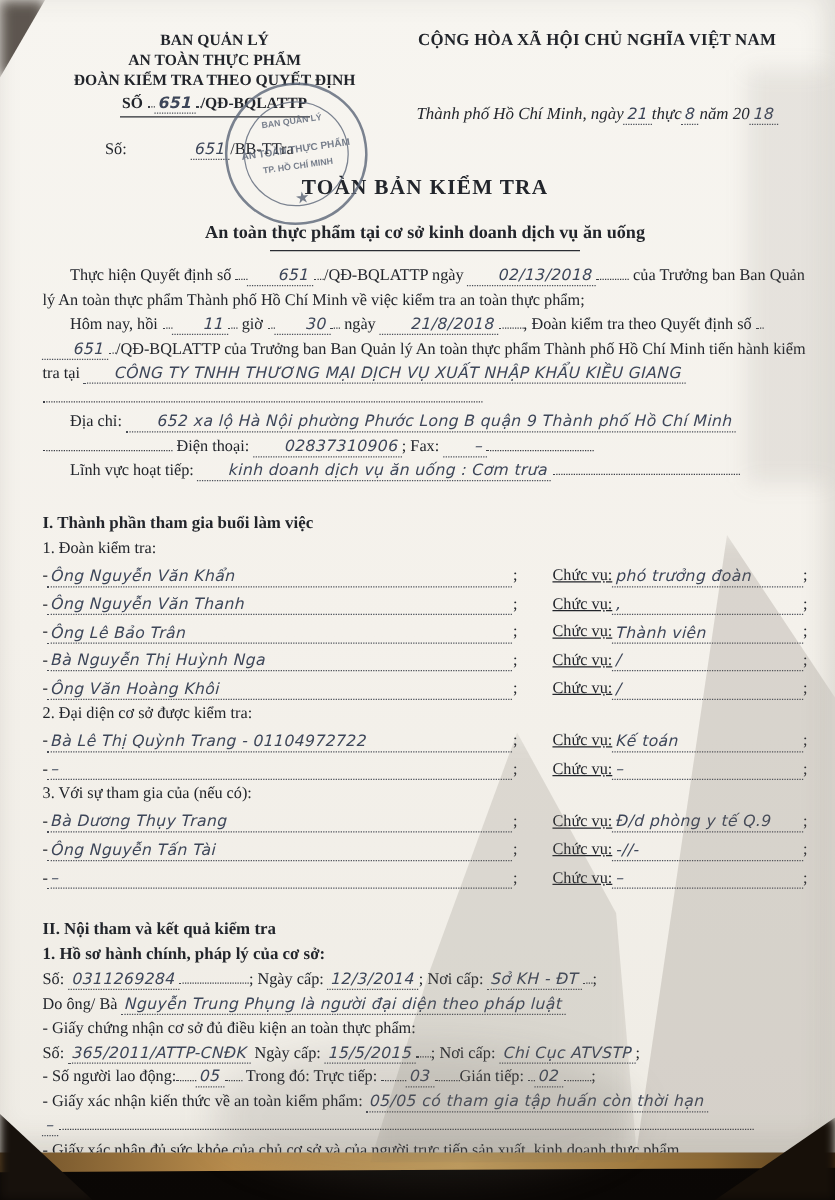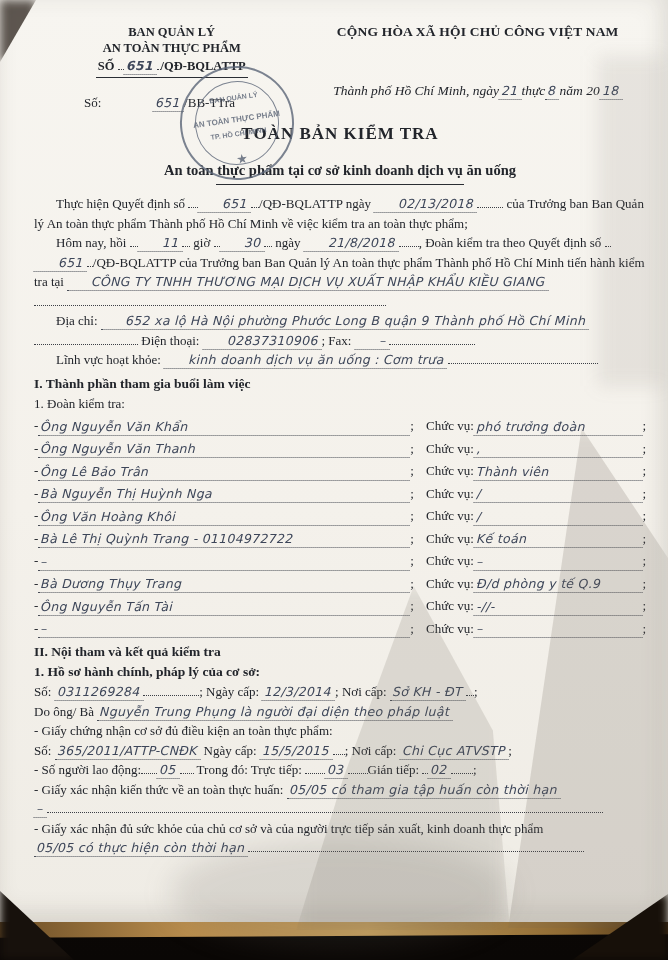--- a/index.html
+++ b/index.html
@@ -54,69 +54,70 @@
   .stamp .sstar{bottom:13px;font-size:11px;}
   
   .t1{font-size:17px;font-weight:bold;letter-spacing:1px;text-align:center;margin-top:12px;}
   .t2{font-size:14.5px;font-weight:bold;text-align:center;margin-top:18px;}
   .t-under{width:248px;border-bottom:1.6px solid #2a2d33;margin:5px auto 9px;}
   
   .fbody{position:relative;z-index:3;font-size:13px;}
   .fline{line-height:19.5px;min-height:18px;}
   .fline.ind{text-indent:22px;}
   .fline.bold{font-weight:bold;font-size:13.5px;line-height:20px;}
-  .fline.gap-top{margin-top:4px;}
+  .fline.gap-top{margin-top:22px;}
   .pt{color:#22252b;}
   .hw{font-family:"DejaVu Sans",sans-serif;font-style:italic;color:#3d4659;font-size:12.5px;
     display:inline-block;transform:skewX(-3deg);padding:0 3px;letter-spacing:.3px;
     border-bottom:1.4px dotted #4a4e57;line-height:17px;}
   .dots{display:inline-block;height:13px;border-bottom:1.6px dotted #3c3f46;vertical-align:baseline;}
   .gap{display:inline-block;height:1px;}
   .cvrow{display:flex;align-items:flex-end;height:22.5px;}
   .cvrow .nm{width:366px;white-space:nowrap;overflow:hidden;flex:0 0 auto;}
-  .cvrow .cvl{margin-left:12px;flex:0 0 auto;}
+  .cvrow .cvl{margin-left:28px;flex:0 0 auto;text-decoration:underline;}
   .cvrow .rl{flex:1 1 auto;min-width:40px;white-space:nowrap;overflow:hidden;}
 </style>
 </head>
 <body>
 
 <div class="table-edge"></div>
 
 <div class="paper">
 
   <div class="hdr">
     <div class="hl">
       <div>BAN QUẢN LÝ</div>
       <div>AN TOÀN THỰC PHẨM</div>
+      <div>ĐOÀN KIỂM TRA THEO QUYẾT ĐỊNH</div>
       <div><span class="so-line"><span class="pt">SỐ </span><span class="dots" style="width: 6px;"></span><span class="hw">651</span><span class="dots" style="width: 4px;"></span><span class="pt">/QĐ-BQLATTP</span></span></div>
       <div class="doc-no"><span class="pt">Số:</span><span class="gap" style="width: 52px;"></span><span class="hw">651</span><span class="pt">/BB-TTra</span></div>
       <div class="stamp">
         <div class="ring"></div>
         <div class="ring2"></div>
         <div class="st sl1">BAN QUẢN LÝ</div>
         <div class="st sl2">AN TOÀN THỰC PHẨM</div>
         <div class="st sl3">TP. HỒ CHÍ MINH</div>
         <div class="st sstar">★</div>
       </div>
     </div>
     <div class="hr">
-      <div class="nation">CỘNG HÒA XÃ HỘI CHỦ CÔNG VIỆT NAM</div>
+      <div class="nation">CỘNG HÒA XÃ HỘI CHỦ NGHĨA VIỆT NAM</div>
       <div class="dateline"><span class="pt">Thành phố Hồ Chí Minh, ngày</span><span class="hw">21</span><span class="pt">thực</span><span class="hw">8</span><span class="pt">năm 20</span><span class="hw">18</span></div>
     </div>
   </div>
 
   <div class="t1">TOÀN BẢN KIỂM TRA</div>
   <div class="t2">An toàn thực phẩm tại cơ sở kinh doanh dịch vụ ăn uống</div>
   <div class="t-under"></div>
 
   <div class="fbody">
       <div class="fline ind"><span class="pt">Thực hiện Quyết định số </span><span class="dots" style="width: 10px;"></span><span class="hw">651</span><span class="dots" style="width: 8px;"></span><span class="pt">/QĐ-BQLATTP ngày </span><span class="hw">02/13/2018</span><span class="dots" style="width: 26px;"></span><span class="pt"> của Trưởng ban Ban Quản lý An toàn thực phẩm Thành phố Hồ Chí Minh về việc kiểm tra an toàn thực phẩm;</span></div>
       <div class="fline ind"><span class="pt">Hôm nay, hồi </span><span class="dots" style="width: 8px;"></span><span class="hw">11</span><span class="dots" style="width: 8px;"></span><span class="pt"> giờ </span><span class="dots" style="width: 6px;"></span><span class="hw">30</span><span class="dots" style="width: 8px;"></span><span class="pt"> ngày </span><span class="hw">21/8/2018</span><span class="dots" style="width: 20px;"></span><span class="pt">, Đoàn kiểm tra theo Quyết định số </span><span class="dots" style="width: 6px;"></span><span class="hw">651</span><span class="dots" style="width: 6px;"></span><span class="pt">/QĐ-BQLATTP của Trưởng ban Ban Quản lý An toàn thực phẩm Thành phố Hồ Chí Minh tiến hành kiểm tra tại </span><span class="hw">CÔNG TY TNHH THƯƠNG MẠI DỊCH VỤ XUẤT NHẬP KHẨU KIỀU GIANG</span><span class="dots" style="width: 352px;"></span></div>
       <div class="fline ind"><span class="pt">Địa chỉ: </span><span class="hw">652 xa lộ Hà Nội phường Phước Long B quận 9 Thành phố Hồ Chí Minh</span><span class="dots" style="width: 104px;"></span><span class="pt"> Điện thoại: </span><span class="hw">02837310906</span><span class="pt">; Fax: </span><span class="hw">–</span><span class="dots" style="width: 86px;"></span></div>
-      <div class="fline ind"><span class="pt">Lĩnh vực hoạt khỏe: </span><span class="hw">kinh doanh dịch vụ ăn uống : Cơm trưa</span><span class="dots" style="width: 150px;"></span></div>
+      <div class="fline ind"><span class="pt">Lĩnh vực hoạt tiếp: </span><span class="hw">kinh doanh dịch vụ ăn uống : Cơm trưa</span><span class="dots" style="width: 150px;"></span></div>
       <div class="fline bold gap-top"><span class="pt">I. Thành phần tham gia buổi làm việc</span></div>
       <div class="fline"><span class="pt">1. Đoàn kiểm tra:</span></div>
       <div class="fline cvrow">
         <span class="pt">- </span>
         <span class="hw nm">Ông Nguyễn Văn Khẩn</span>
         <span class="pt">;</span>
         <span class="pt cvl">Chức vụ: </span>
         <span class="hw rl">phó trưởng đoàn</span>
         <span class="pt">;</span>
       </div>
@@ -145,36 +146,38 @@
         <span class="pt">;</span>
       </div>
       <div class="fline cvrow">
         <span class="pt">- </span>
         <span class="hw nm">Ông Văn Hoàng Khôi</span>
         <span class="pt">;</span>
         <span class="pt cvl">Chức vụ: </span>
         <span class="hw rl">/</span>
         <span class="pt">;</span>
       </div>
+      <div class="fline"><span class="pt">2. Đại diện cơ sở được kiểm tra:</span></div>
       <div class="fline cvrow">
         <span class="pt">- </span>
         <span class="hw nm">Bà Lê Thị Quỳnh Trang - 01104972722</span>
         <span class="pt">;</span>
         <span class="pt cvl">Chức vụ: </span>
         <span class="hw rl">Kế toán</span>
         <span class="pt">;</span>
       </div>
       <div class="fline cvrow">
         <span class="pt">- </span>
         <span class="hw nm">–</span>
         <span class="pt">;</span>
         <span class="pt cvl">Chức vụ: </span>
         <span class="hw rl">–</span>
         <span class="pt">;</span>
       </div>
+      <div class="fline"><span class="pt">3. Với sự tham gia của (nếu có):</span></div>
       <div class="fline cvrow">
         <span class="pt">- </span>
         <span class="hw nm">Bà Dương Thụy Trang</span>
         <span class="pt">;</span>
         <span class="pt cvl">Chức vụ: </span>
         <span class="hw rl">Đ/d phòng y tế Q.9</span>
         <span class="pt">;</span>
       </div>
       <div class="fline cvrow">
         <span class="pt">- </span>
@@ -192,21 +195,21 @@
         <span class="hw rl">–</span>
         <span class="pt">;</span>
       </div>
       <div class="fline bold gap-top"><span class="pt">II. Nội tham và kết quả kiểm tra</span></div>
       <div class="fline bold"><span class="pt">1. Hồ sơ hành chính, pháp lý của cơ sở:</span></div>
       <div class="fline"><span class="pt">Số: </span><span class="hw">0311269284</span><span class="dots" style="width: 56px;"></span><span class="pt">; Ngày cấp: </span><span class="hw">12/3/2014</span><span class="pt">; Nơi cấp: </span><span class="hw">Sở KH - ĐT</span><span class="dots" style="width: 8px;"></span><span class="pt">;</span></div>
       <div class="fline"><span class="pt">Do ông/ Bà </span><span class="hw">Nguyễn Trung Phụng là người đại diện theo pháp luật</span></div>
       <div class="fline"><span class="pt">- Giấy chứng nhận cơ sở đủ điều kiện an toàn thực phẩm:</span></div>
       <div class="fline"><span class="pt">Số: </span><span class="hw">365/2011/ATTP-CNĐK</span><span class="pt"> Ngày cấp: </span><span class="hw">15/5/2015</span><span class="dots" style="width: 12px;"></span><span class="pt">; Nơi cấp: </span><span class="hw">Chi Cục ATVSTP</span><span class="pt">;</span></div>
       <div class="fline"><span class="pt">- Số người lao động:</span><span class="dots" style="width: 16px;"></span><span class="hw">05</span><span class="dots" style="width: 14px;"></span><span class="pt"> Trong đó: Trực tiếp: </span><span class="dots" style="width: 20px;"></span><span class="hw">03</span><span class="dots" style="width: 20px;"></span><span class="pt">Gián tiếp: </span><span class="dots" style="width: 6px;"></span><span class="hw">02</span><span class="dots" style="width: 22px;"></span><span class="pt">;</span></div>
-      <div class="fline"><span class="pt">- Giấy xác nhận kiến thức về an toàn thực huấn: </span><span class="hw">05/05 có tham gia tập huấn còn thời hạn</span></div>
+      <div class="fline"><span class="pt">- Giấy xác nhận kiến thức về an toàn kiểm phẩm: </span><span class="hw">05/05 có tham gia tập huấn còn thời hạn</span></div>
       <div class="fline"><span class="hw">–</span><span class="dots" style="width: 556px;"></span></div>
       <div class="fline"><span class="pt">- Giấy xác nhận đủ sức khỏe của chủ cơ sở và của người trực tiếp sản xuất, kinh doanh thực phẩm</span></div>
       <div class="fline"><span class="hw">05/05 có thực hiện còn thời hạn</span><span class="dots" style="width: 336px;"></span></div>
     </div>
 
 </div>
 
 <div class="shade sh1"></div>
 <div class="shade sh2"></div>
 <div class="shade sh3"></div>

